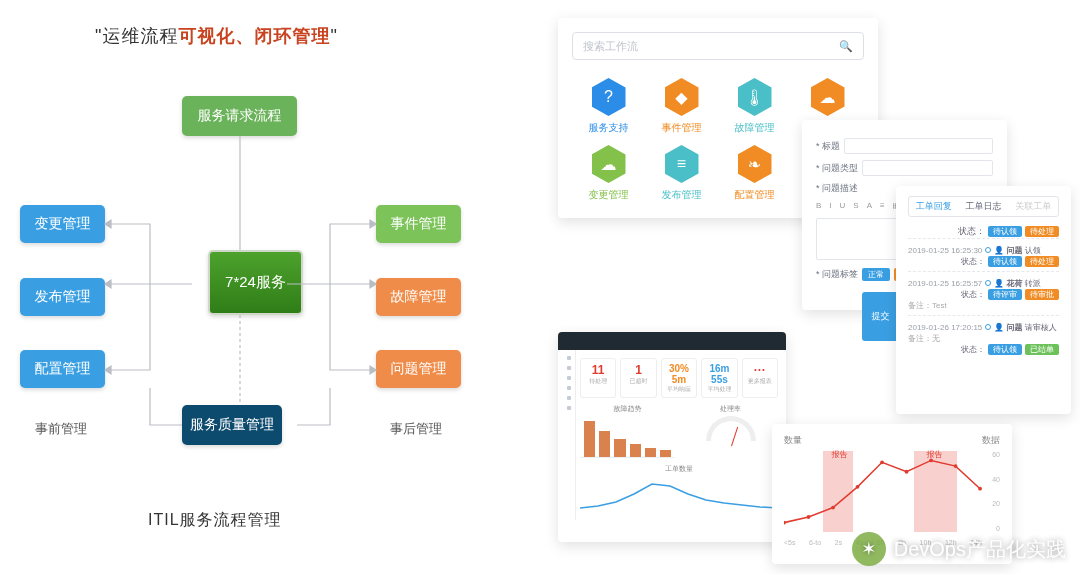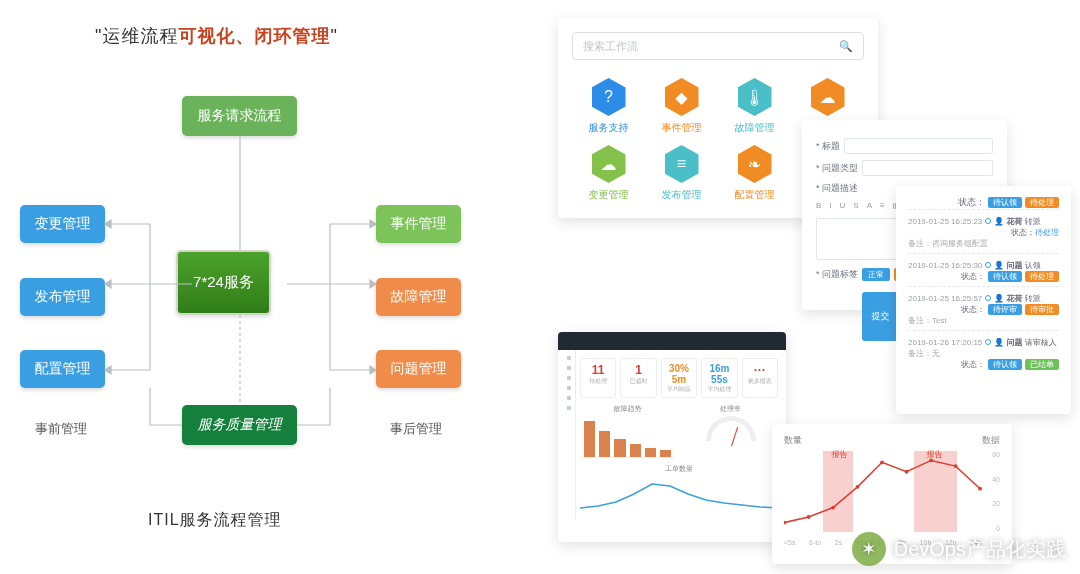--- a/index.html
+++ b/index.html
@@ -4,21 +4,21 @@
 <style>
   * { box-sizing: border-box; margin: 0; padding: 0; }
   body { font-family: "Microsoft YaHei", sans-serif; width: 1080px; height: 574px; position: relative; background: #fff; overflow: hidden; }
   .title { position: absolute; left: 95px; top: 24px; font-size: 18px; font-weight: 500; color: #333; letter-spacing: 1px; }
   .title .hl { color: #c84320; font-weight: bold; }
   .node { position: absolute; border-radius: 5px; color: #fff; font-size: 14px; display: flex; align-items: center; justify-content: center; box-shadow: 0 2px 4px rgba(0,0,0,0.15); }
   .left-blue   { background: #3a9fe2; width: 85px; height: 38px; }
   .right-green { background: #7cc359; width: 85px; height: 38px; }
   .right-orange{ background: #f08c49; width: 85px; height: 38px; }
   .top-green   { background: #6bb35a; width: 115px; height: 40px; }
-  .bot-green   { background: #15803d; width: 115px; height: 40px; font-style: italic; }
+  .bot-green   { background: #0c4a6e; width: 100px; height: 40px; }
   .center-node { background: linear-gradient(#4da22c,#2f7d18); width: 95px; height: 65px; border: 2px solid #cfd7c9; font-size: 15px; }
   .caption { position: absolute; font-size: 13px; color: #555; }
   .big-caption { position: absolute; font-size: 16px; color: #333; letter-spacing: 1px; }
   svg.links { position: absolute; left: 0; top: 0; pointer-events: none; }
 
   
   .panel { position: absolute; background:#fff; border-radius:4px; box-shadow: 0 4px 14px rgba(0,0,0,.12); }
   .p-apps { left:558px; top:18px; width:320px; height:200px; padding:14px; }
   .search { height:28px; border:1px solid #dcdfe6; border-radius:4px; display:flex; align-items:center; padding:0 10px; color:#c0c4cc; font-size:11px; justify-content:space-between; }
   .apps { display:flex; flex-wrap:wrap; margin-top:10px; }
@@ -80,21 +80,21 @@
   .wm .circ { width:34px; height:34px; border-radius:50%; background:rgba(120,170,60,.9); display:flex; align-items:center; justify-content:center; font-size:18px; }
 </style>
 </head>
 <body>
 
 <div class="title">
   <span>"运维流程</span><span class="hl">可视化、闭环管理</span><span>"</span>
 </div>
 
 <div class="node top-green" style="left:182px; top:96px">服务请求流程</div>
-<div class="node center-node" style="left:176px; top:250px">7*24服务</div>
+<div class="node center-node" style="left:208px; top:250px">7*24服务</div>
 <div class="node bot-green" style="left:182px; top:405px">服务质量管理</div>
 
 <div class="node left-blue" style="left:20px; top:205px">变更管理</div>
 <div class="node left-blue" style="left:20px; top:278px">发布管理</div>
 <div class="node left-blue" style="left:20px; top:350px">配置管理</div>
 
 <div class="node right-green" style="left:376px; top:205px">事件管理</div>
 <div class="node right-orange" style="left:376px; top:278px">故障管理</div>
 <div class="node right-orange" style="left:376px; top:350px">问题管理</div>
 
@@ -187,26 +187,26 @@
     <span class="chip o">紧急</span>
     <span class="chip o">非常紧急</span>
   </div>
   <div class="row" style="justify-content:center;margin-top:10px;gap:8px">
     <span class="btn pri">提交</span>
     <span class="btn sec">取消</span>
   </div>
 </div>
 
 <div class="panel p-log">
+  <div class="tabs">
+    <span class="act">工单回复</span>
+    <span>工单日志</span>
+    <span style="color:#ccc">关联工单</span>
+  </div>
   <div style="text-align:right"><span>状态：</span><span class="pill b">待认领</span><span class="pill o">待处理</span></div>
-  <div class="log-item">
-    <span class="ts">2019-01-25 16:25:23</span><span class="dot"></span>👤 <b>花荷</b> <span>转派</span>
-    <div style="text-align:right"><span>状态：</span><span style="color:#3a9fe2">待处理</span></div>
-    <div style="color:#aaa">备注：咨询服务组配置</div>
-  </div>
   <div class="log-item">
     <span class="ts">2019-01-25 16:25:30</span><span class="dot"></span>👤 <b>问题</b> <span>认领</span>
     <div style="text-align:right"><span>状态：</span><span class="pill b">待认领</span><span class="pill o">待处理</span></div>
   </div>
   <div class="log-item">
     <span class="ts">2019-01-25 16:25:57</span><span class="dot"></span>👤 <b>花荷</b> <span>转派</span>
     <div style="text-align:right"><span>状态：</span><span class="pill b">待评审</span><span class="pill o">待审批</span></div>
     <div style="color:#aaa">备注：Test</div>
   </div>
   <div class="log-item">

